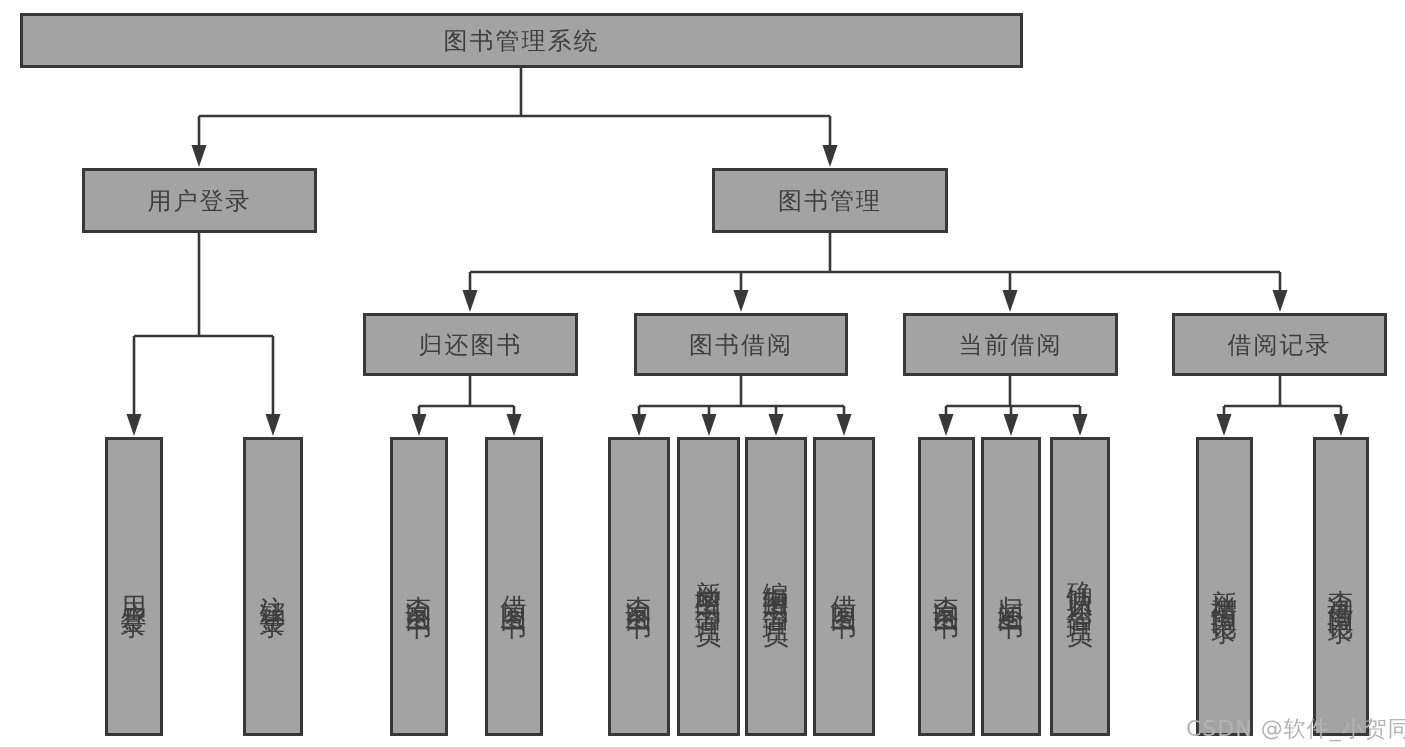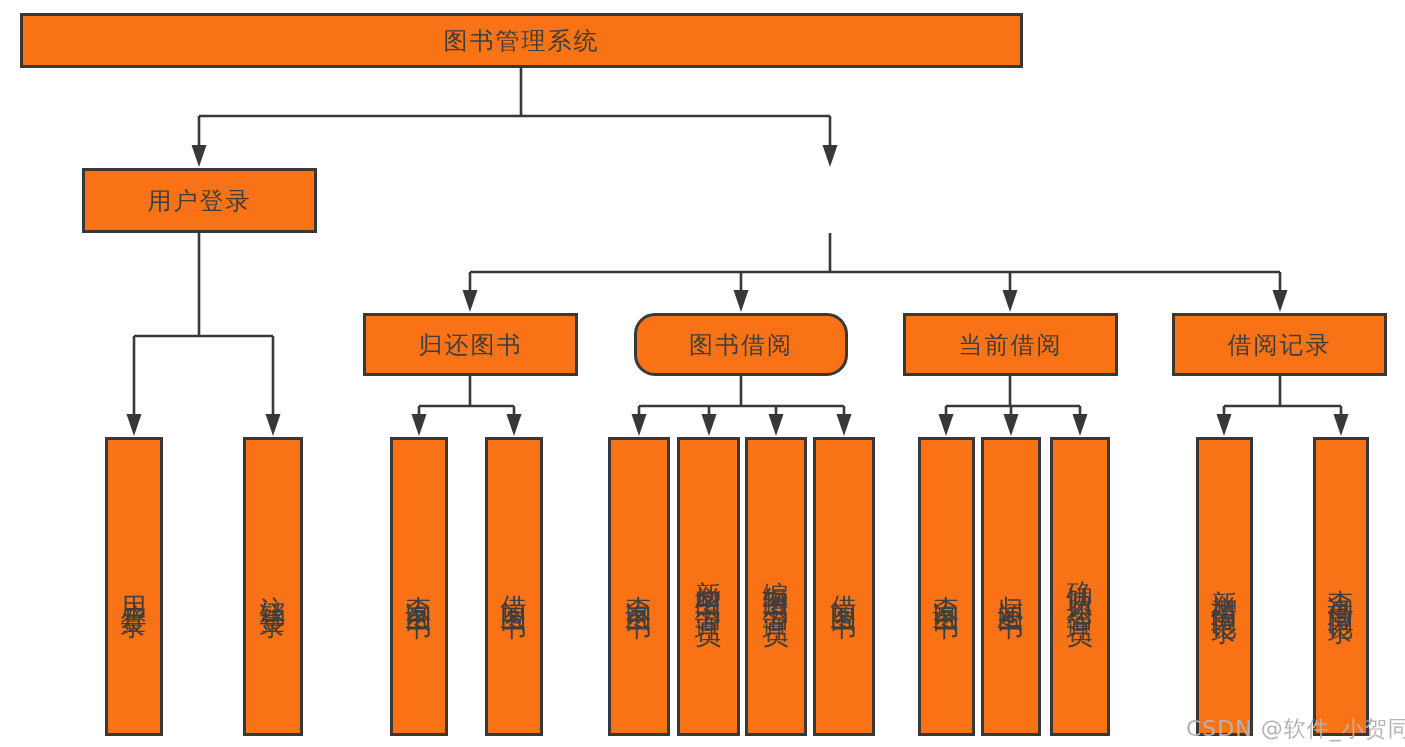--- a/index.html
+++ b/index.html
@@ -9,21 +9,21 @@
     position:relative;
     font-family:"DejaVu Sans","Liberation Sans",sans-serif;
     overflow:hidden;
   }
   .stage { position:absolute; left:0; top:0; width:1405px; height:747px; }
   svg.connectors { position:absolute; left:0; top:0; z-index:0; }
   .node {
     position:absolute;
     box-sizing:border-box;
     border:3px solid #383838;
-    background:#f97316;
+    background:#a3a3a3;
     display:flex; align-items:center; justify-content:center;
     color:#3e3e3e;
     z-index:1;
   }
   .h-node span {
     font-size:24px;
     letter-spacing:2px;
     white-space:nowrap;
     line-height:1;
   }
@@ -34,21 +34,21 @@
     letter-spacing:6px;
     line-height:1;
   }
   
   #nd-root { left:20px;  top:13px;  width:1003px; height:55px; }
   
   #nd-b0   { left:82px;  top:168px; width:235px;  height:65px; }
   #nd-b1   { left:712px; top:168px; width:236px;  height:65px; }
   
   #nd-m0   { left:363px;  top:313px; width:215px; height:63px; }
-  #nd-m1   { left:634px;  top:313px; width:214px; height:63px;border-radius:21px; }
+  #nd-m1   { left:634px;  top:313px; width:214px; height:63px; }
   #nd-m2   { left:903px;  top:313px; width:215px; height:63px; }
   #nd-m3   { left:1172px; top:313px; width:215px; height:63px; }
   
   .leaf { top:437px; height:299px; }
   #nd-l-u0 { left:105px;  width:58px; }
   #nd-l-u1 { left:243px;  width:60px; }
   #nd-l-00 { left:390px;  width:58px; }
   #nd-l-01 { left:485px;  width:58px; }
   #nd-l-10 { left:608px;  width:62px; }
   #nd-l-11 { left:677px;  width:63px; }
@@ -114,20 +114,23 @@
     </g>
   </svg>
 
   <div class="node h-node" id="nd-root">
     <span>图书管理系统</span>
   </div>
 
   <div class="node h-node" id="nd-b0">
     <span>用户登录</span>
   </div>
+  <div class="node h-node" id="nd-b1">
+    <span>图书管理</span>
+  </div>
 
   <div class="node h-node" id="nd-m0">
     <span>归还图书</span>
   </div>
   <div class="node h-node" id="nd-m1">
     <span>图书借阅</span>
   </div>
   <div class="node h-node" id="nd-m2">
     <span>当前借阅</span>
   </div>

